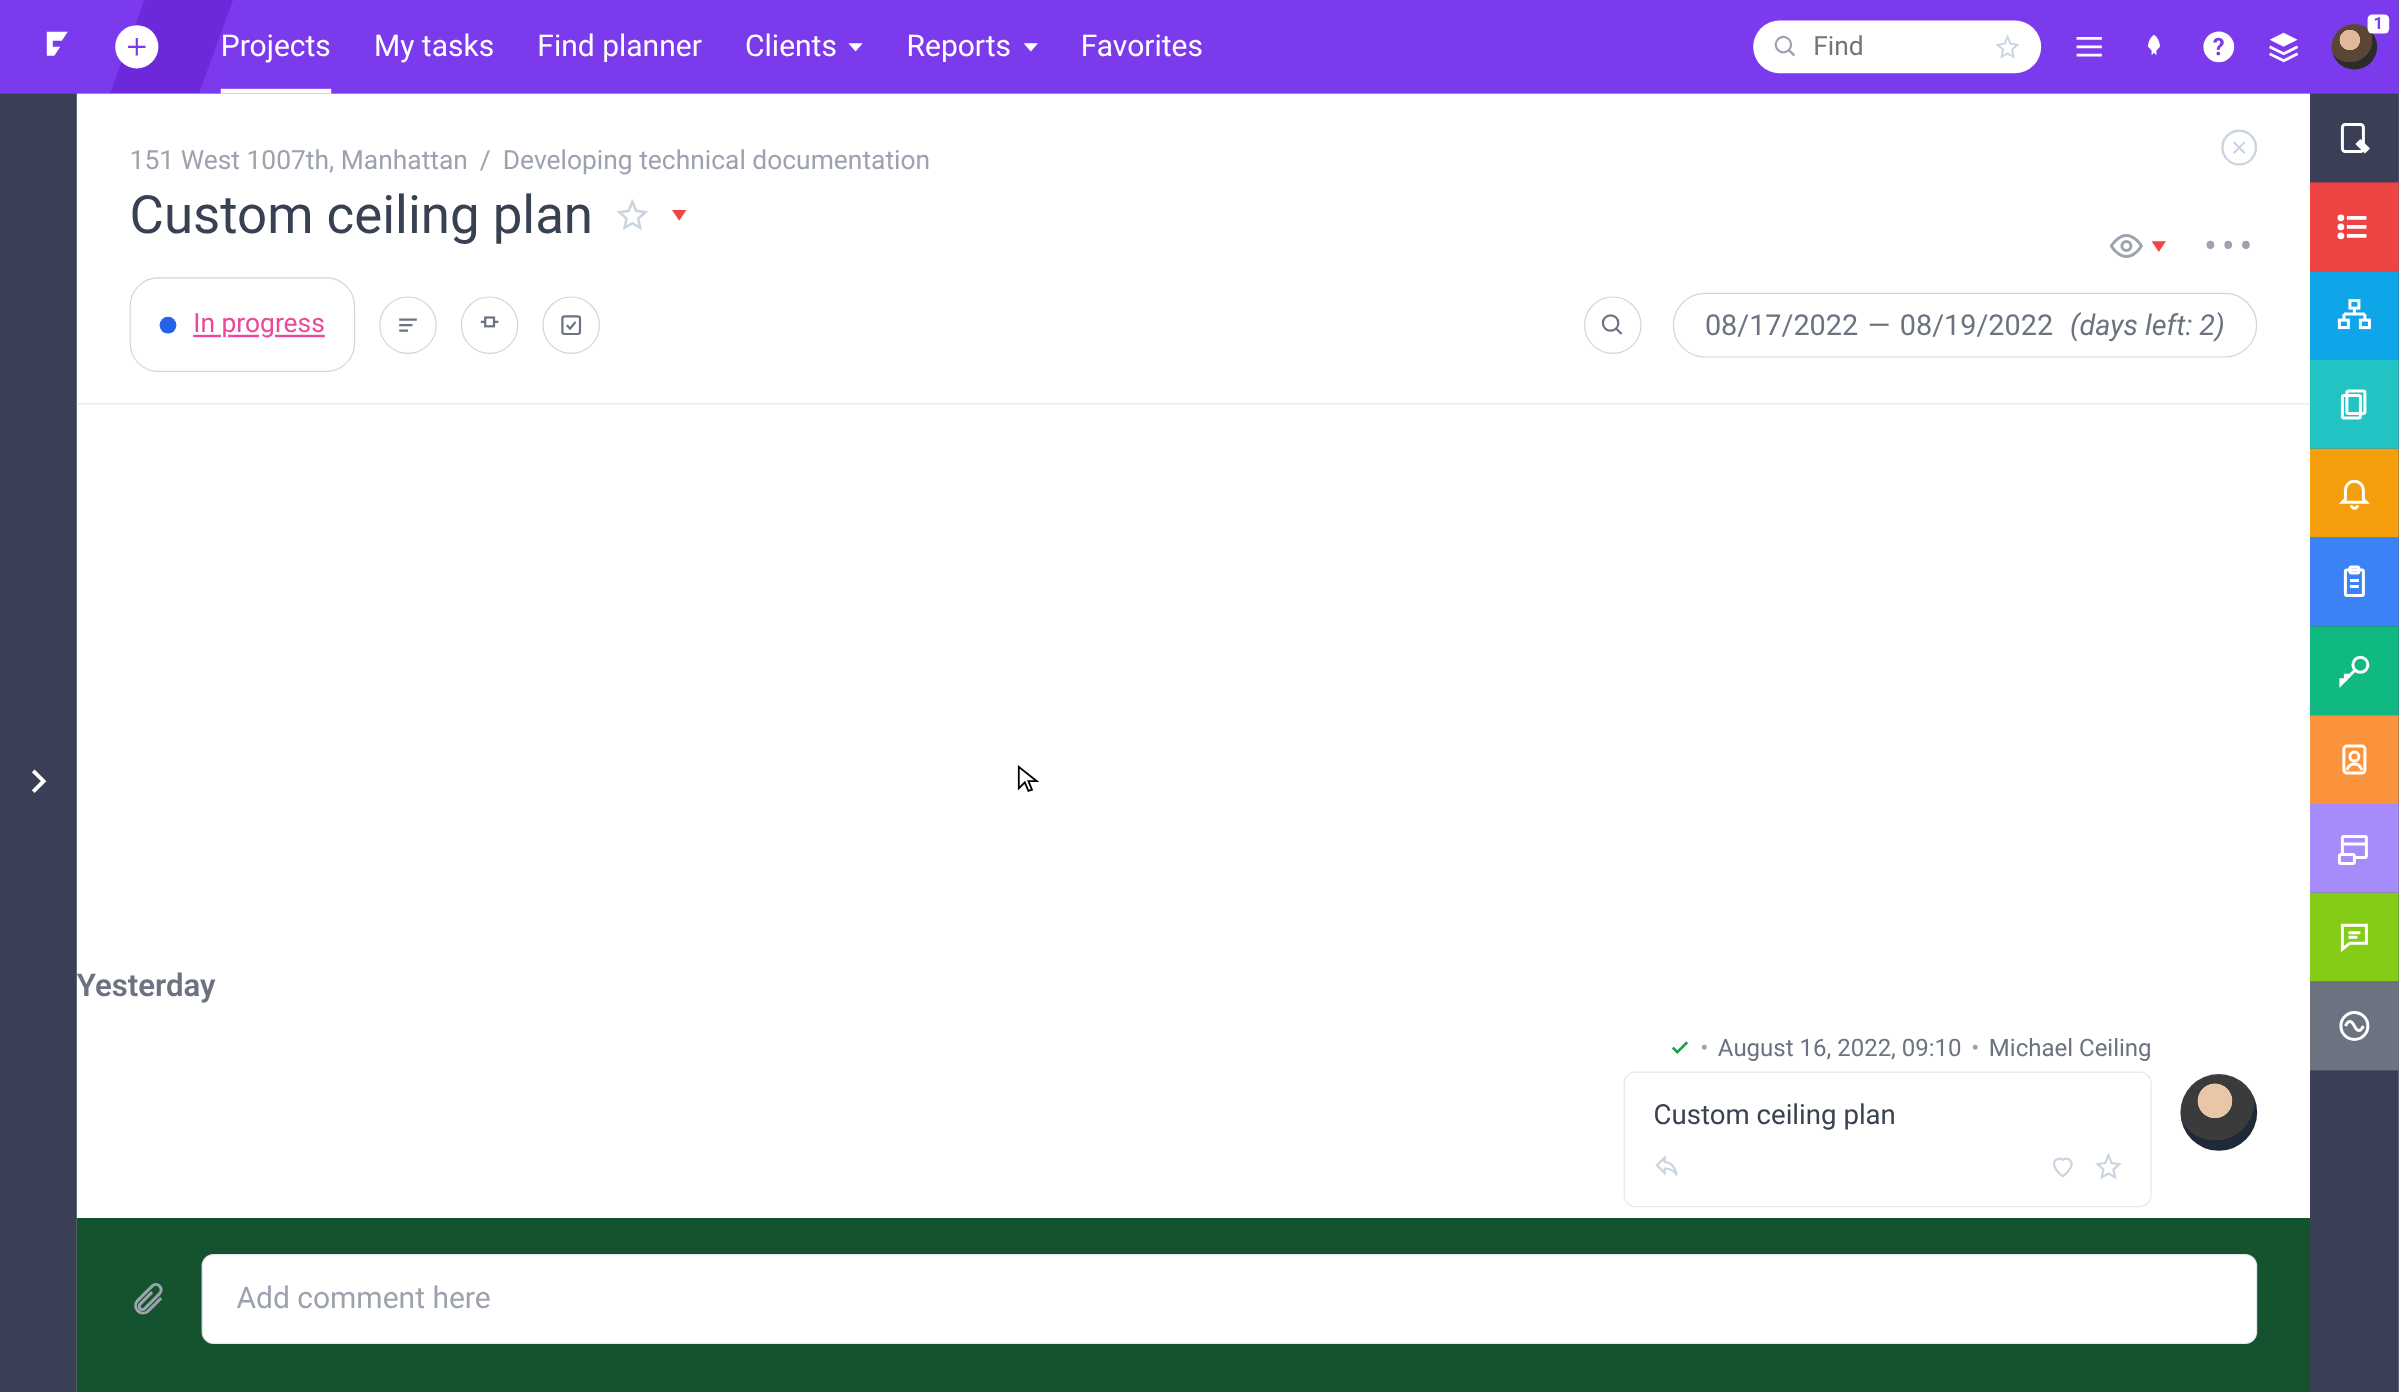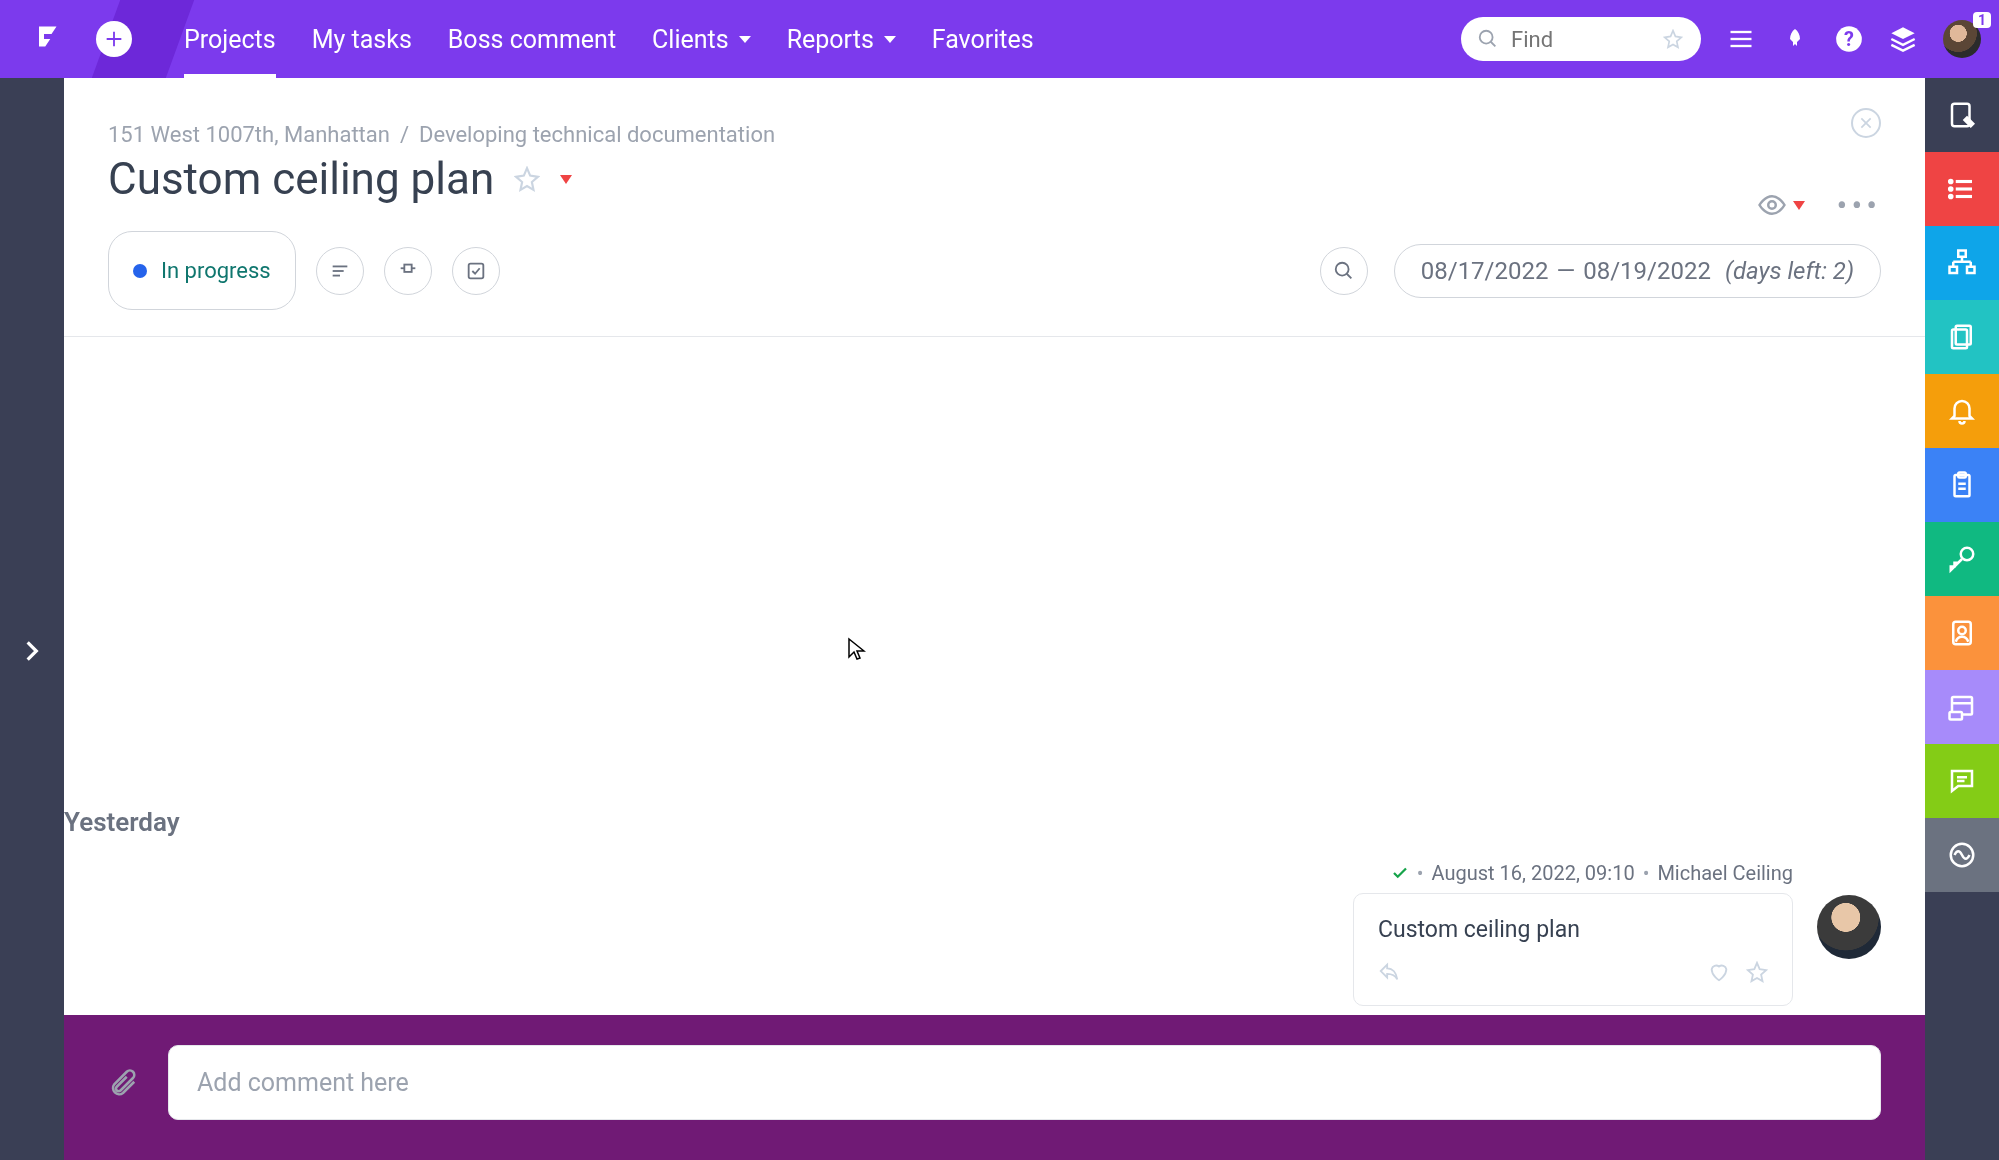--- a/index.html
+++ b/index.html
@@ -44,21 +44,21 @@
   .title-row { display:flex; align-items:center; gap:20px; margin-top:6px;}
   .title { font-size:44px; color:#374151; font-weight:400;}
   .title-star { color:#cbd5e1; font-size:28px;}
   .red-caret { width:0;height:0;border-left:6px solid transparent;border-right:6px solid transparent;border-top:9px solid #ef4444;}
   .title-right { position:absolute; top:108px; right:44px; display:flex; gap:32px; align-items:center;}
   .eye { color:#9ca3af; display:flex; align-items:center; gap:6px;}
   .dots { color:#9ca3af; font-size:32px; letter-spacing:4px;}
 
   
   .toolbar { display:flex; align-items:center; padding: 26px 44px 0 44px; border-bottom:1px solid #e5e7eb; padding-bottom:26px; position:relative;}
-  .status-pill { border:1px solid #d1d5db; border-radius:24px; padding:26px 24px; display:flex; align-items:center; gap:14px; font-size:22px; color:#0f766e;}
+  .status-pill { border:1px solid #d1d5db; border-radius:24px; padding:26px 24px; display:flex; align-items:center; gap:14px; font-size:22px; color:#ec4899;text-decoration:underline;}
   .status-dot { width:14px; height:14px; border-radius:50%; background:#2563eb;}
   .circ-btn { width:48px; height:48px; border:1px solid #d1d5db; border-radius:50%; display:flex; align-items:center; justify-content:center; margin-left:20px; color:#6b7280;}
   .toolbar-right { margin-left:auto; display:flex; align-items:center; gap:26px; }
   .search-circ { width:48px; height:48px; border:1px solid #d1d5db; border-radius:50%; display:flex; align-items:center; justify-content:center;}
   .date-pill { border:1px solid #d1d5db; border-radius:28px; padding:12px 26px; font-size:24px; color:#6b7280; display:flex; gap:8px;}
   .date-pill .days { color:#6b7280;font-style:italic;}
 
   
   .feed { flex:1; position:relative; }
   .cursor { position:absolute; left:782px; top:300px; font-size:22px; color:#000; pointer-events:none;}
@@ -68,21 +68,21 @@
   .msg-meta { font-size:20px; color:#6b7280; display:flex; align-items:center; gap:8px; margin-bottom:8px;}
   .check { color:#16a34a; font-size:20px;}
   .dot-sep{ color:#9ca3af;}
   .msg-bubble { border:1px solid #e5e7eb; border-radius:10px; padding:22px 24px; width:440px; background:#fff;}
   .msg-text { font-size:23px; color:#374151;}
   .msg-actions { display:flex; justify-content:space-between; margin-top:18px; color:#cbd5e1;}
   .msg-actions .ra { display:flex; gap:16px;}
   .avatar-msg { width:64px; height:64px; border-radius:50%; background: radial-gradient(circle at 45% 35%, #e8c7a8 26%, #3b3b3b 27% 60%, #1f2937 61%); margin-top:34px;}
 
   
-  .comment-bar { background:#701a75; padding:30px 44px 40px 44px; display:flex; align-items:center; gap:30px;}
+  .comment-bar { background:#14532d; padding:30px 44px 40px 44px; display:flex; align-items:center; gap:30px;}
   .attach { color:#9ca3af; }
   .comment-input { flex:1; background:#fff; border:1px solid #e5e7eb; border-radius:10px; padding:22px 28px; font-size:25px; color:#9ca3af;}
   .comment-input input { border:none; outline:none; width:100%; font-size:25px; color:#374151;}
   .comment-input input::placeholder { color:#9ca3af; }
 
   svg { display:block; }
 </style>
 </head>
 <body>
 
@@ -101,21 +101,21 @@
     </div>
   </div>
   <div class="nav-items">
     <div class="nav-item active">
         <span>Projects</span>
       </div>
     <div class="nav-item">
         <span>My tasks</span>
       </div>
     <div class="nav-item">
-        <span>Boss comment</span>
+        <span>Find planner</span>
       </div>
     <div class="nav-item">
         <span>Clients</span>
         <span class="caret"></span>
       </div>
     <div class="nav-item">
         <span>Reports</span>
         <span class="caret"></span>
       </div>
     <div class="nav-item">

